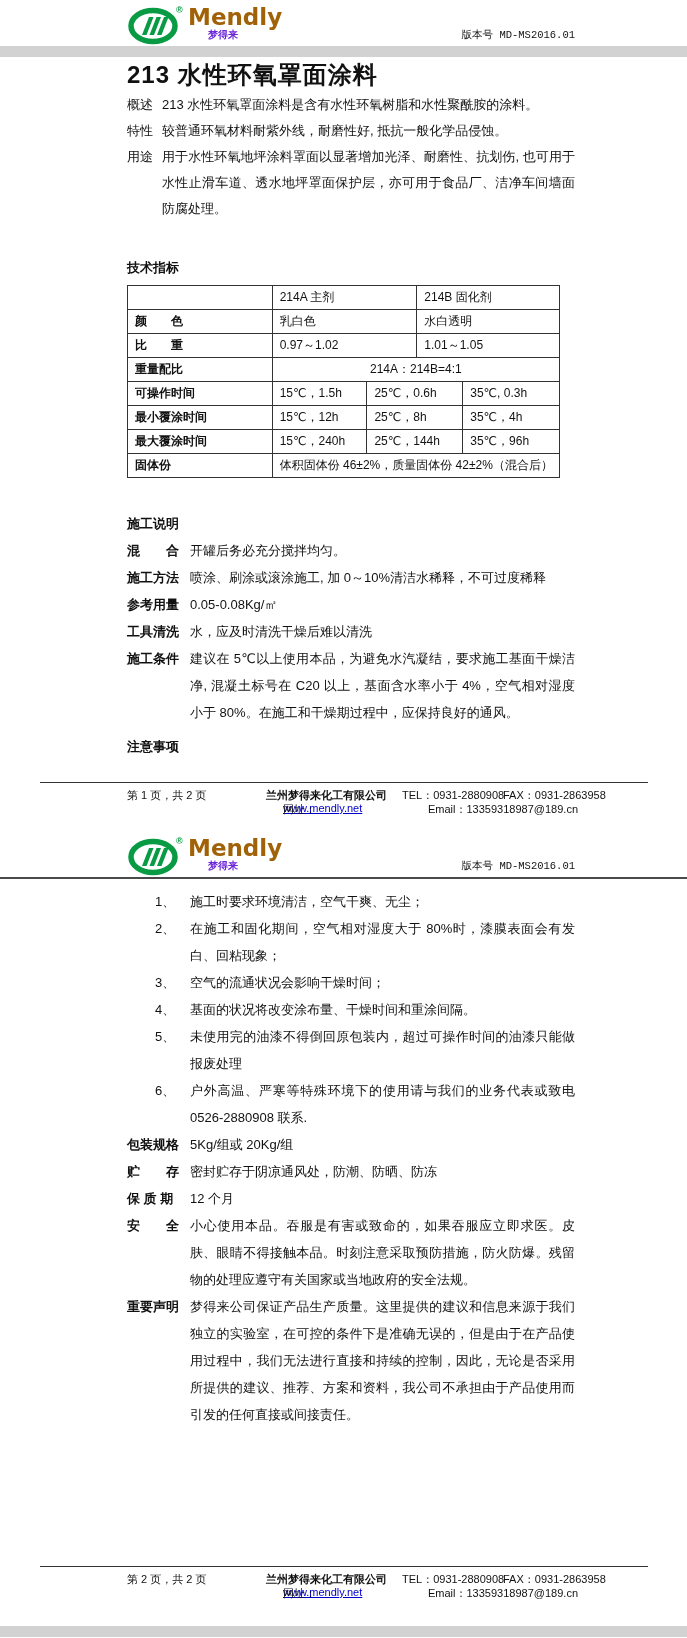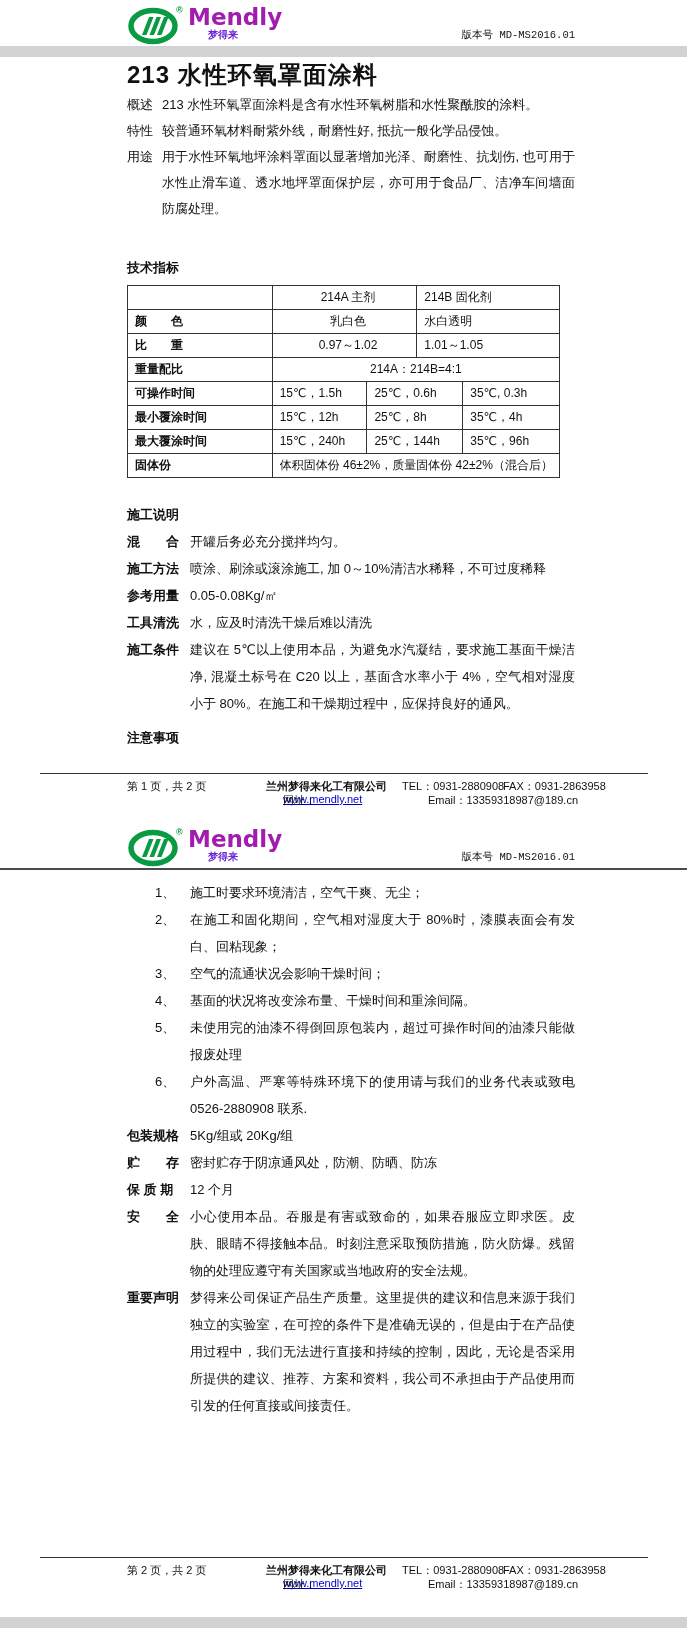--- a/index.html
+++ b/index.html
@@ -9,21 +9,21 @@
     font-family: "Liberation Sans", "DejaVu Sans", sans-serif;
     color: #111; font-size: 13px;
   }
   .sheet { width: 687px; position: relative; }
 
   
   .hdr { position: relative; height: 46px; padding-left: 128px; padding-top: 4px; }
   .logo-wrap { display: flex; align-items: flex-start; }
   .logo-mark { flex: none; }
   .logo-words { margin-left: 4px; margin-top: 2px; line-height: 1; }
-  .logo-en { font-size: 23px; font-weight: 900; color: #a21caf; letter-spacing: 0px;
+  .logo-en { font-size: 23px; font-weight: 900; color: #a16207; letter-spacing: 0px;
              font-family: "DejaVu Sans", sans-serif; }
   .logo-cn { font-size: 10px; font-weight: bold; color: #6d28d9; margin-left: 20px; margin-top: 1px; }
   .version { position: absolute; right: 112px; top: 28px; font-size: 10.5px; color: #111;
              font-family: Liberation Mono, monospace; }
   .band { width: 687px; height: 11px; background: #d2d2d2; }
   .rule2 { width: 687px; border-top: 2px solid #4a4a4a; height: 0; }
 
   
   .content { padding-left: 127px; padding-right: 112px; }
   .doc-title { font-size: 24px; font-weight: bold; letter-spacing: 1px; margin-top: 5px;
@@ -33,21 +33,21 @@
   .s-text { flex: 1; text-align: justify; }
   .heading { font-weight: bold; line-height: 26px; margin-top: 33px; }
 
   
   .ttable { margin-top: 4px; width: 433px; border-left: 1px solid #333; border-top: 1px solid #333;
             font-size: 12px; }
   .trow { display: flex; height: 24px; line-height: 23px; }
   .tcell { border-right: 1px solid #333; border-bottom: 1px solid #333; padding-left: 7px;
            white-space: nowrap; overflow: hidden; }
   .cl   { width: 145px; font-weight: bold; }
-  .ca   { width: 145px; text-align: center; }
+  .ca   { width: 145px; }
   .cb   { width: 143px; }
   .cspan{ width: 288px; text-align: center; padding-left: 0; }
   .cspan.left { text-align: left; padding-left: 7px; }
   .c1 { width: 95px; } .c2 { width: 96px; } .c3 { width: 97px; }
 
   
   .c-row { display: flex; line-height: 27px; }
   .c-label { flex: none; width: 63px; font-weight: bold; }
   .c-text { flex: none; width: 385px; text-align: justify; }
 
@@ -150,21 +150,21 @@
         <div class="tcell c1">15℃，240h</div>
         <div class="tcell c2">25℃，144h</div>
         <div class="tcell c3">35℃，96h</div>
       </div>
       <div class="trow">
         <div class="tcell cl">固体份</div>
         <div class="tcell cspan left">体积固体份 46±2%，质量固体份 42±2%（混合后）</div>
       </div>
     </div>
 
-    <div class="heading" style="margin-top:24px">施工说明</div>
+    <div class="heading" style="margin-top:33px">施工说明</div>
 
     <div class="c-row">
       <span class="c-label">混　　合</span>
       <span class="c-text">开罐后务必充分搅拌均匀。</span>
     </div>
     <div class="c-row">
       <span class="c-label">施工方法</span>
       <span class="c-text">喷涂、刷涂或滚涂施工, 加 0～10%清洁水稀释，不可过度稀释</span>
     </div>
     <div class="c-row">

